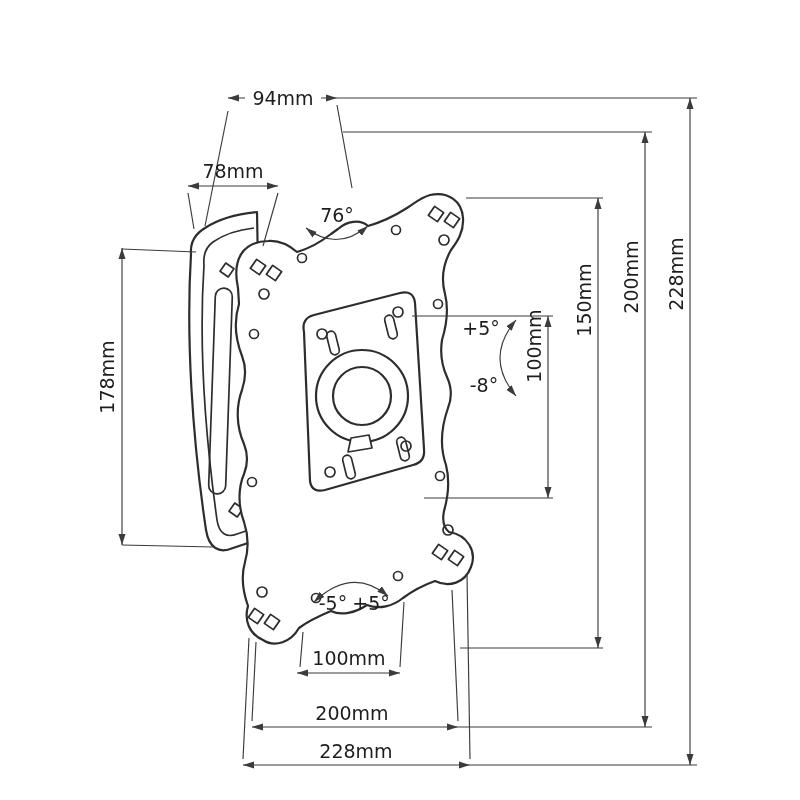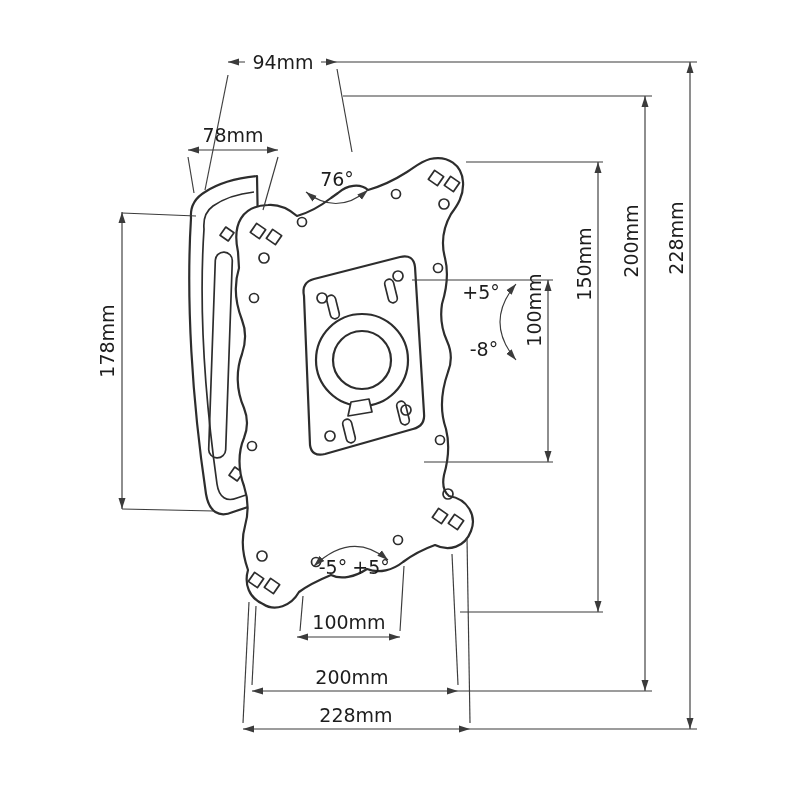--- a/index.html
+++ b/index.html
@@ -1,16 +1,16 @@
 <!DOCTYPE html>
 <html><head>
 <meta charset="utf-8">
 <style>
   html,body{margin:0;padding:0;background:#ffffff;}
-  .canvas{width:800px;height:748px;background:#ffffff;position:relative;overflow:hidden;}
+  .canvas{width:800px;height:748px;background:#ffffff;position:relative;overflow:hidden;margin-top:36px;}
   svg{display:block;}
   svg text{font-family:"DejaVu Sans", sans-serif;font-size:19px;fill:#1d1d1d;}
   .obj{fill:none;stroke:#2d2d2d;stroke-width:2.2;stroke-linejoin:round;stroke-linecap:round;}
   .det{fill:none;stroke:#2d2d2d;stroke-width:1.7;stroke-linejoin:round;}
   .fillw{fill:#ffffff;}
   .dim{fill:none;stroke:#3b3b3b;stroke-width:1.15;}
   .bgpatch{fill:#ffffff;stroke:none;}
 </style>
 </head>
 <body>

